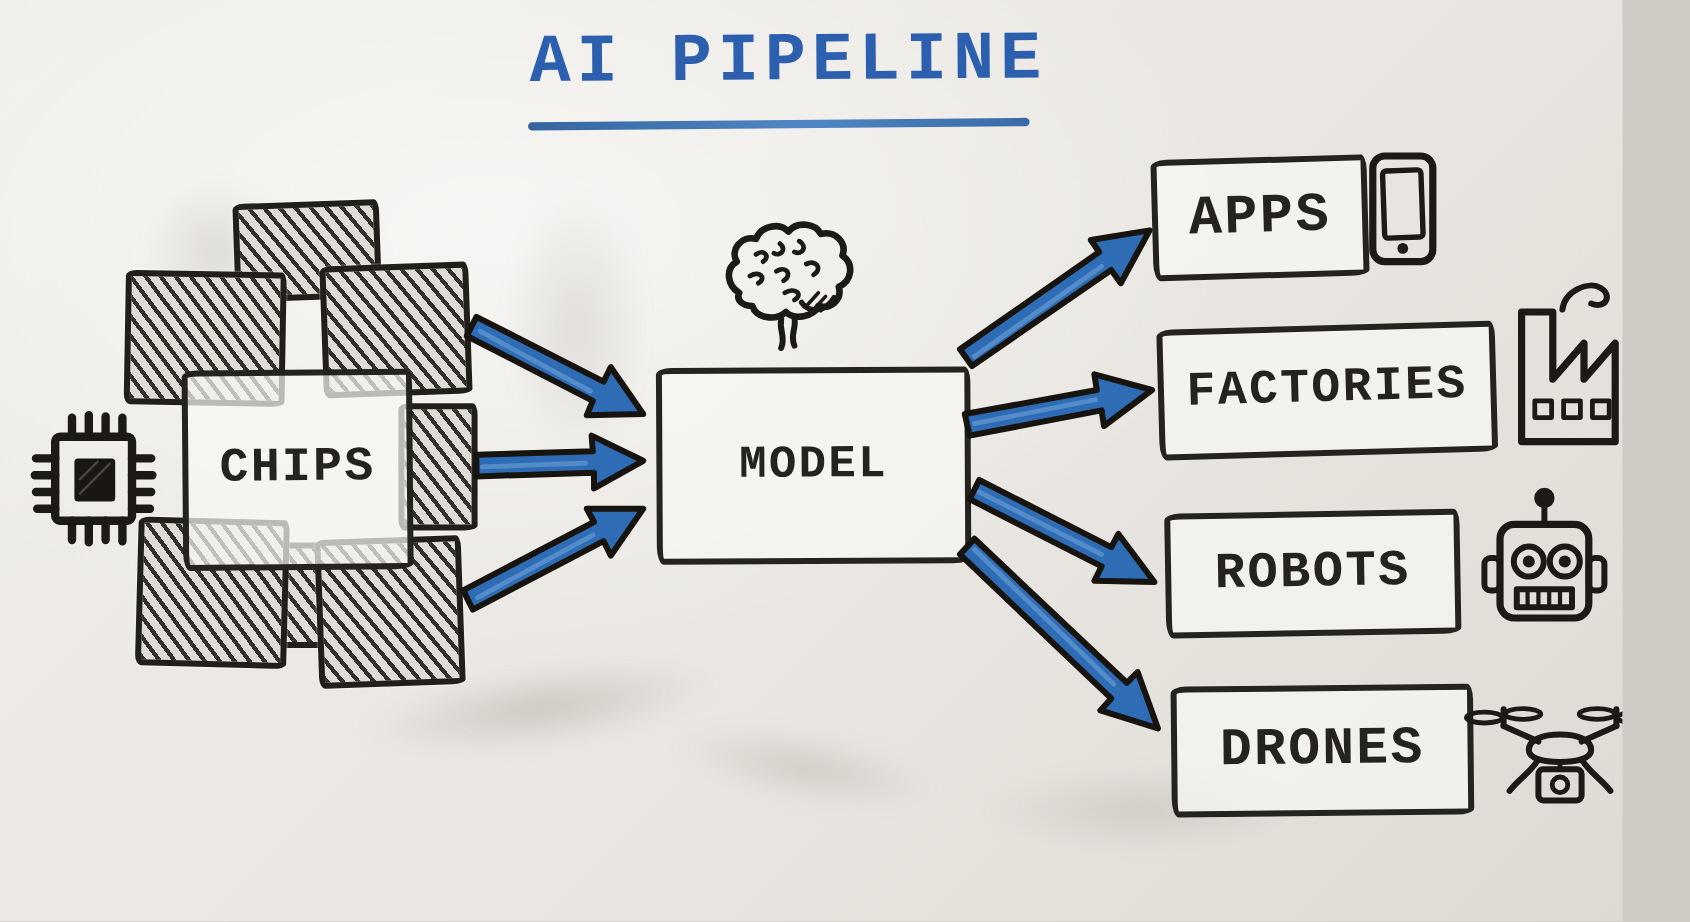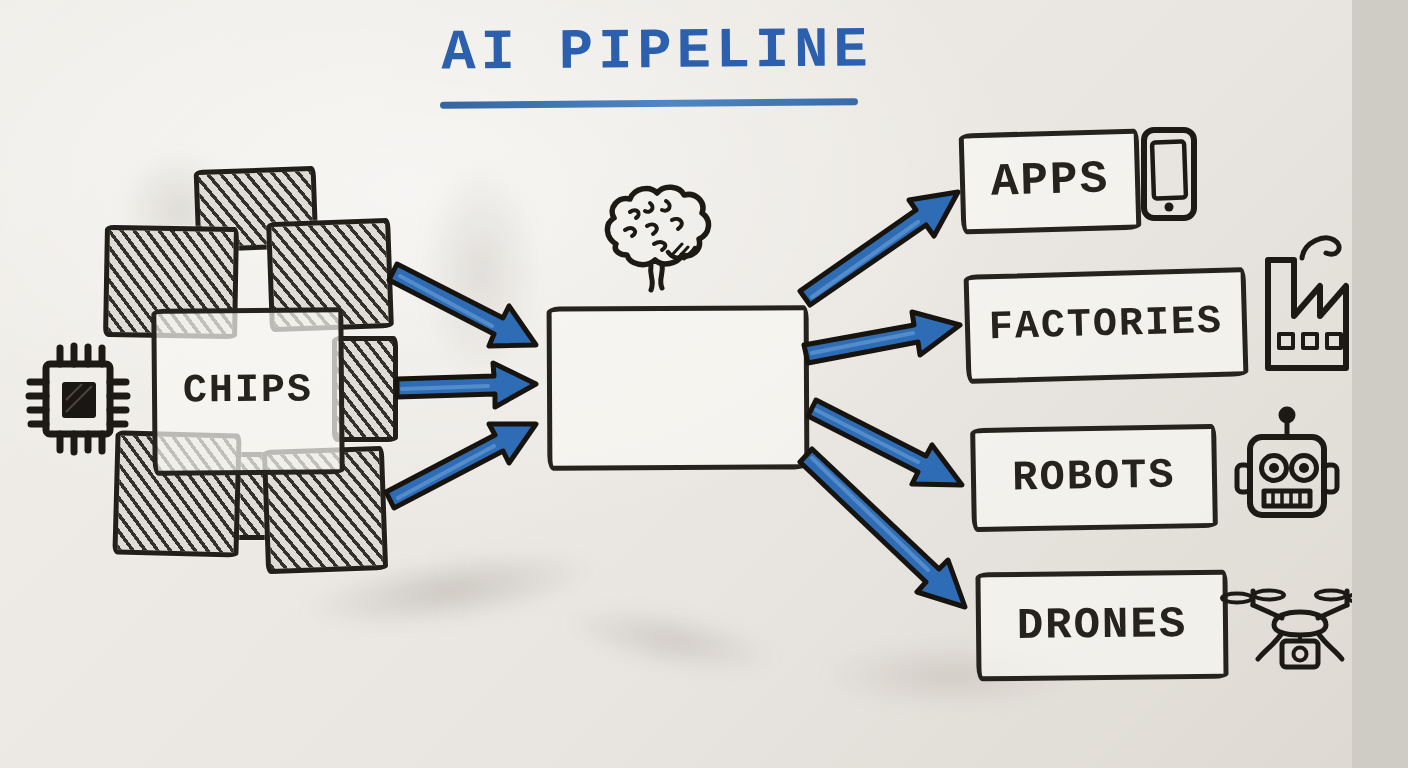--- a/index.html
+++ b/index.html
@@ -105,20 +105,21 @@
         </g>
         <g stroke-width="5">
           <path d="M57,84 C55,94 61,98 57,108"></path>
           <path d="M68,82 C70,92 64,97 68,106"></path>
         </g>
       </g>
     </svg>
   </div>
 
   <div class="node" style="left:547px;top:306px;width:252px;height:154px;font-size:38px;transform:rotate(-.3deg);">
+    <span>MODEL</span>
   </div>
 
   <svg id="arrow-layer" width="1408" height="768" viewBox="0 0 1408 768">
     <g fill="#2e6db6" stroke="#17130f" stroke-width="5" stroke-linejoin="round">
       <polygon points="389,280 494,334 489,346 536,345 509,306 503,318 397,264"></polygon>
       <polygon points="397,397 495,394 495,407 536,384 493,363 494,376 397,379"></polygon>
       <polygon points="394,508 503,451 509,463 536,424 489,424 495,435 386,492"></polygon>
       <polygon points="810,305 926,225 934,236 958,192 909,200 916,210 800,291"></polygon>
       <polygon points="808,363 918,342 920,355 960,325 912,312 914,325 804,345"></polygon>
       <polygon points="808,416 918,472 912,484 962,485 932,445 926,456 816,400"></polygon>

